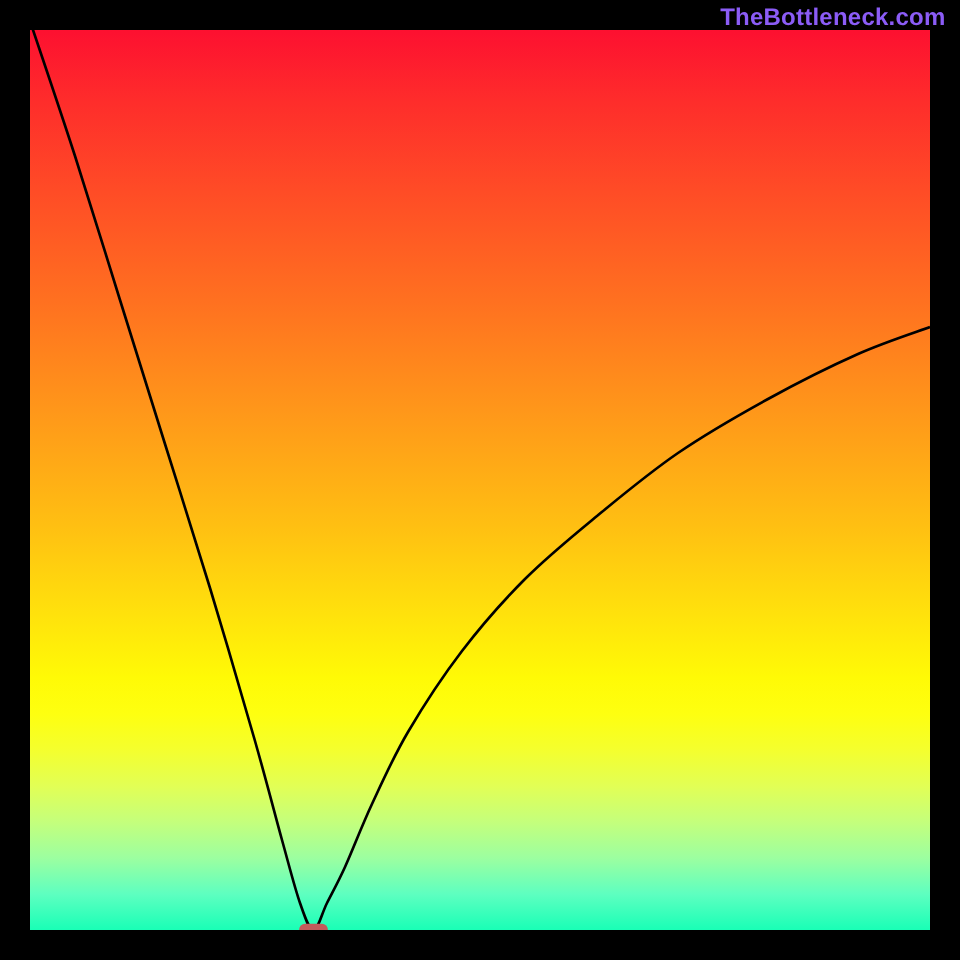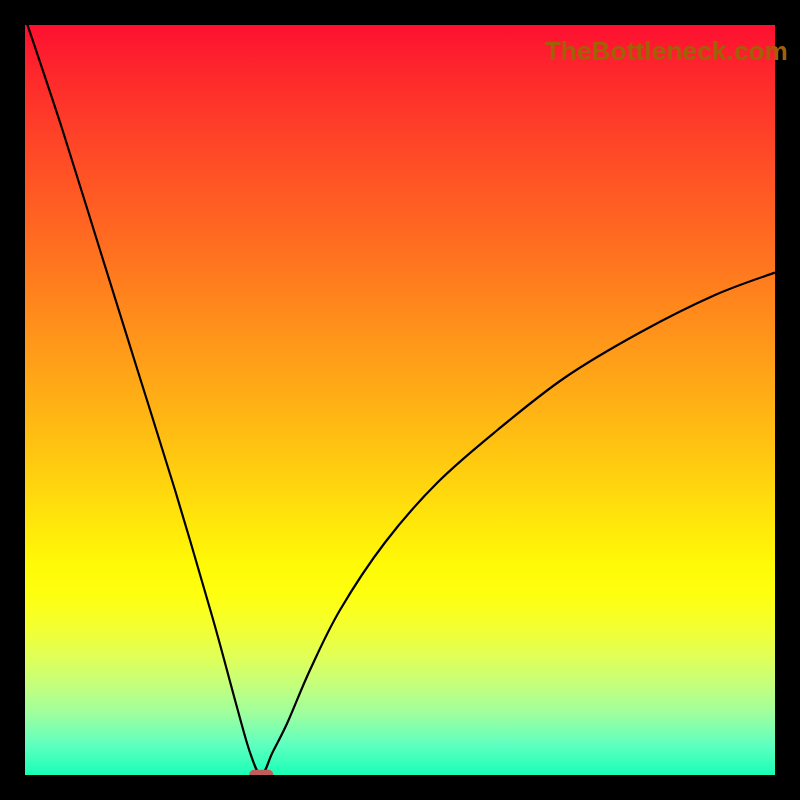--- a/index.html
+++ b/index.html
@@ -14,26 +14,25 @@
   .outer {
     position: relative;
     width: 800px;
     height: 800px;
     background: #000;
   }
   .watermark {
     position: absolute;
     top: 4px;
     right: 12px;
-    color: #a16207;
-    font-size: 26px;
+    color: #8b5cf6;
+    font-size: 20px;
     font-weight: 600;
     letter-spacing: 0.2px;
     z-index: 40;
-    margin-top: 32px;
   }
   .plot {
     position: absolute;
     left: 25px;
     top: 25px;
     width: 750px;
     height: 750px;
   }
   .gradient {
     position: absolute;

